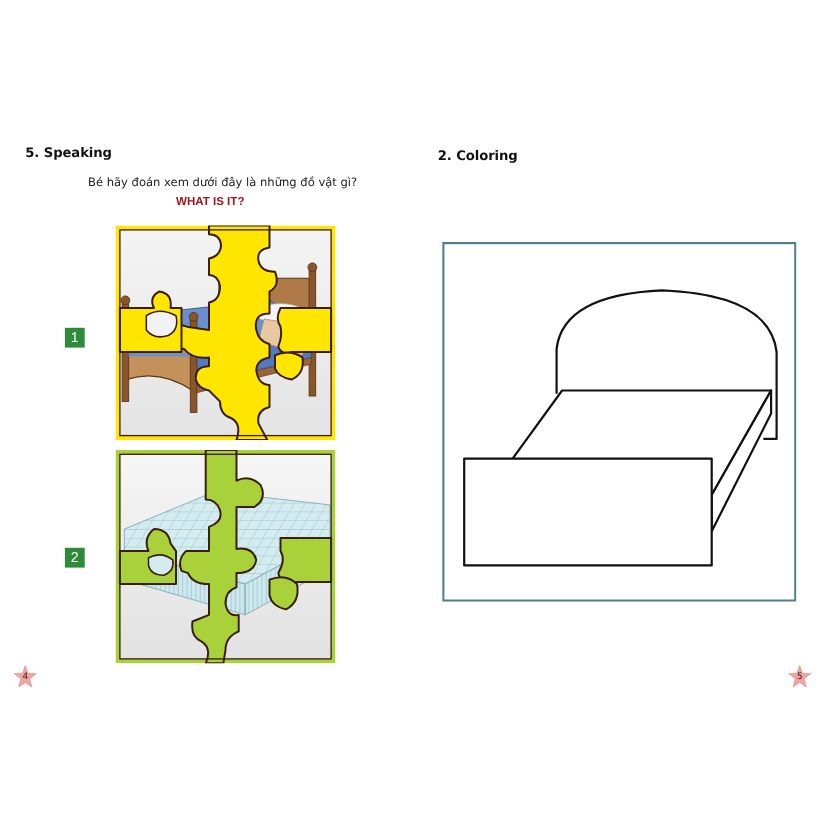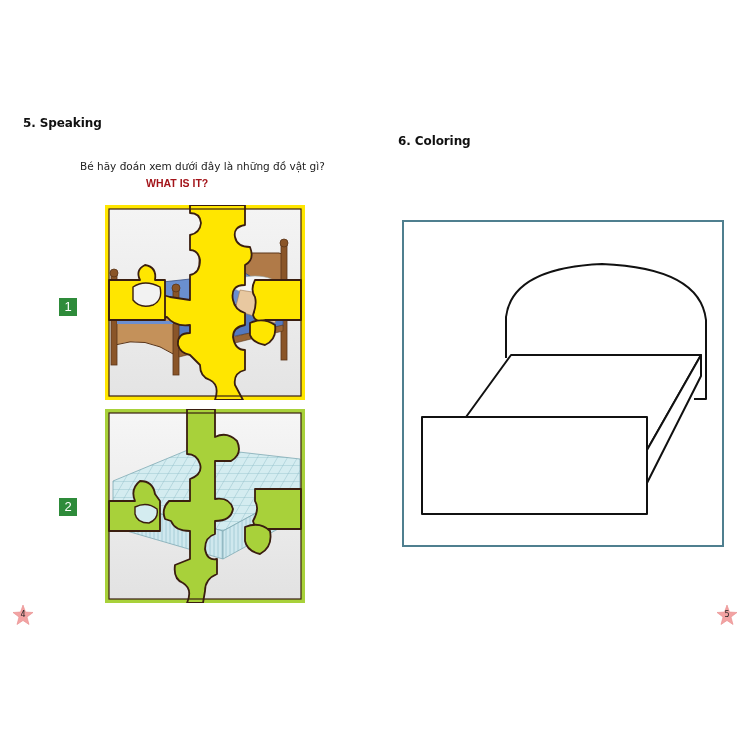--- a/index.html
+++ b/index.html
@@ -10,23 +10,23 @@
     .what { font-family: "Liberation Sans", sans-serif; font-weight: bold; font-size: 10.5px; color: #a3141a; }
     .badge { width: 18px; height: 18px; background: #2e8b3a; color: #fff; font-family: "Liberation Sans", sans-serif; font-size: 13px; line-height: 18px; text-align: center; }
     .page-star { width: 22px; height: 22px; }
     .page-star svg { position: absolute; left: 0; top: 0; }
     .page-num { position: absolute; left: 0; top: 0; width: 22px; height: 22px; line-height: 22px; text-align: center; font-family: "DejaVu Sans", sans-serif; font-size: 8px; color: #222; }
     .frame-svg { display: block; }
   </style>
 </head>
 <body>
 
-<div class="abs section-title" style="left:23px; top:116px;">5. Speaking</div>
+<div class="abs section-title" style="left:23px; top:132px;">5. Speaking</div>
 <div class="abs instruction" style="left:80px; top:160px;">Bé hãy đoán xem dưới đây là những đồ vật gì?</div>
-<div class="abs what" style="left:146px; top:177px;">WHAT IS IT?</div>
+<div class="abs what" style="left:160px; top:177px;">WHAT IS IT?</div>
 
 <div class="abs badge" style="left:59px; top:298px;">1</div>
 
 <div class="abs badge" style="left:59px; top:498px;">2</div>
 
 <div class="abs" style="left:105px; top:205px; width:200px; height:195px;">
   <svg class="frame-svg" width="200" height="195" viewBox="0 0 200 195">
     <defs>
       <linearGradient id="bg1" x1="0" y1="0" x2="0" y2="1">
         <stop offset="0" stop-color="#f4f4f4"></stop>
@@ -114,21 +114,21 @@
   </svg>
 </div>
 
 <div class="abs page-star" style="left:12px; top:604px;">
   <svg width="22" height="22" viewBox="0 0 22 22">
     <polygon points="11,1 13.5,8 21,8.5 15,13 17,20.5 11,16.5 5,20.5 7,13 1,8.5 8.5,8" fill="#f2a3a3" stroke="#e88a8a" stroke-width="0.6" stroke-linejoin="round"></polygon>
   </svg>
   <div class="page-num">4</div>
 </div>
 
-<div class="abs section-title" style="left:398px; top:134px;">6. Coloring</div>
+<div class="abs section-title" style="left:398px; top:134px;">2. Coloring</div>
 
 <div class="abs" style="left:402px; top:220px; width:322px; height:327px;">
   <svg width="322" height="327" viewBox="0 0 322 327">
     <rect x="1" y="1" width="320" height="325" fill="#ffffff" stroke="#4f7f8f" stroke-width="2"></rect>
     <g fill="#ffffff" stroke="#111" stroke-width="2" stroke-linejoin="round">
 
       <path d="M104 138 L104 97 Q110 48 200 44 Q298 48 304 100 L304 179 L292 179"></path>
 
       <polygon points="109,135 299,135 245,230 64,197"></polygon>
 

